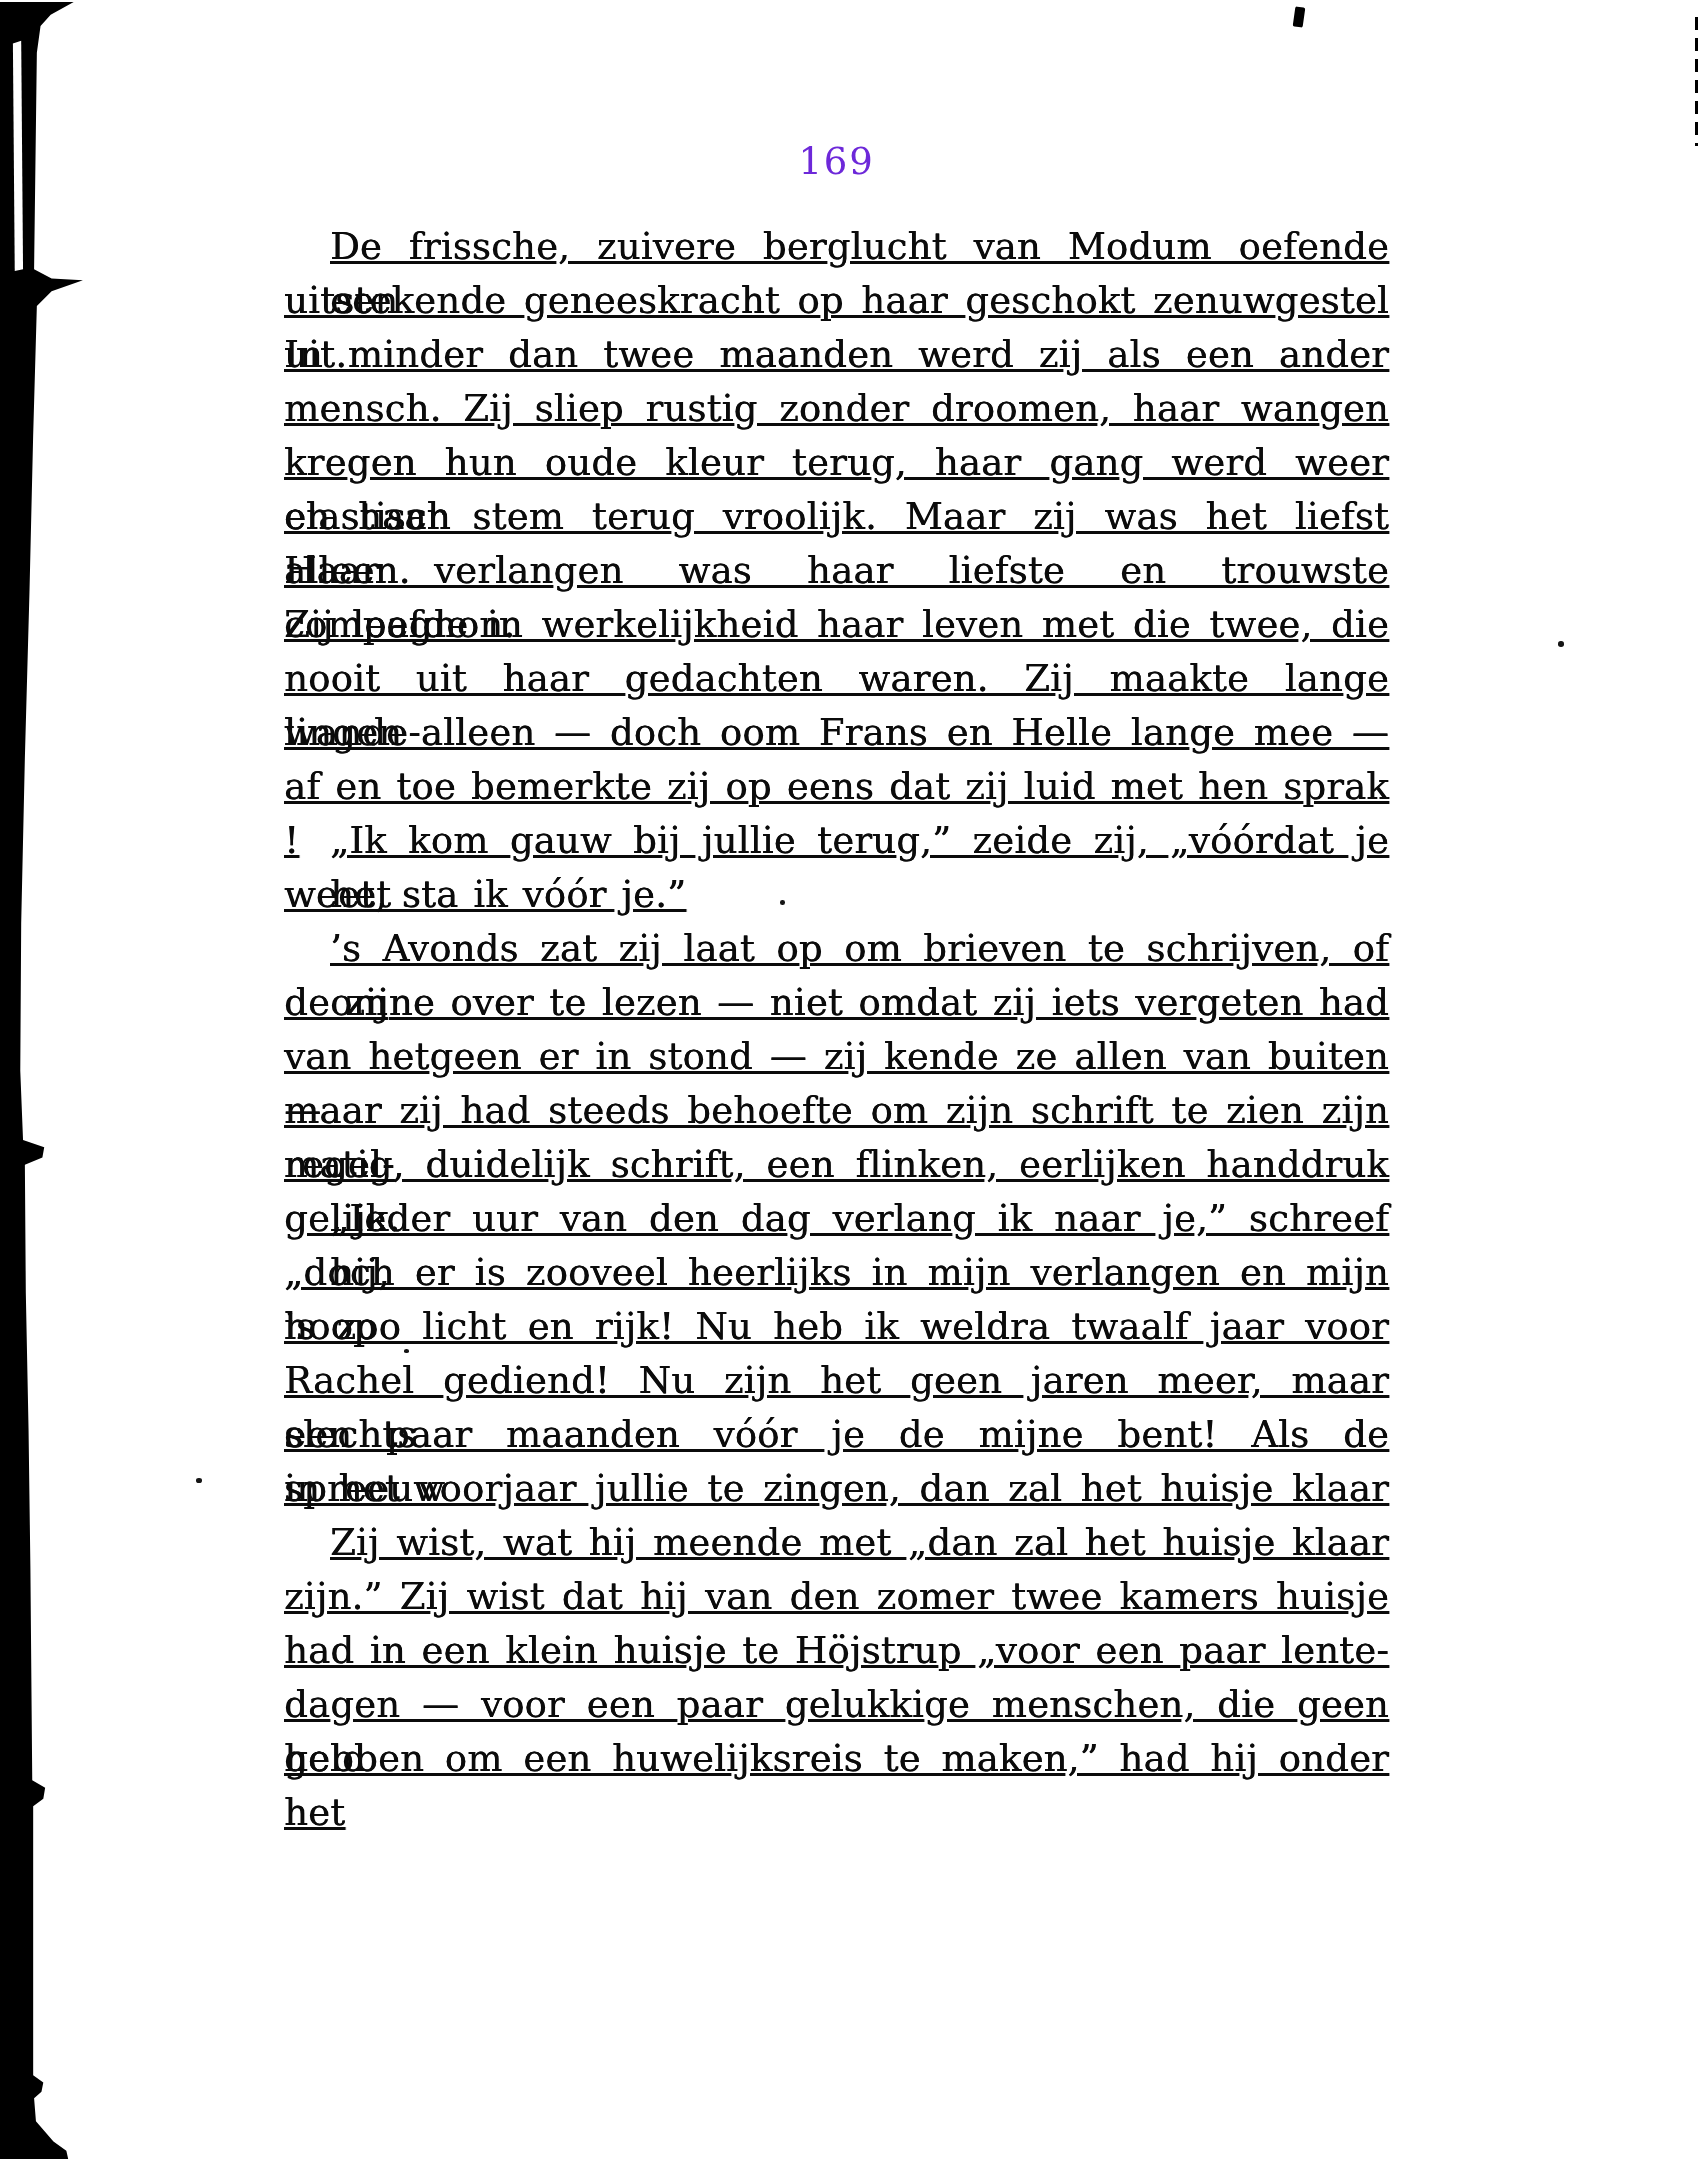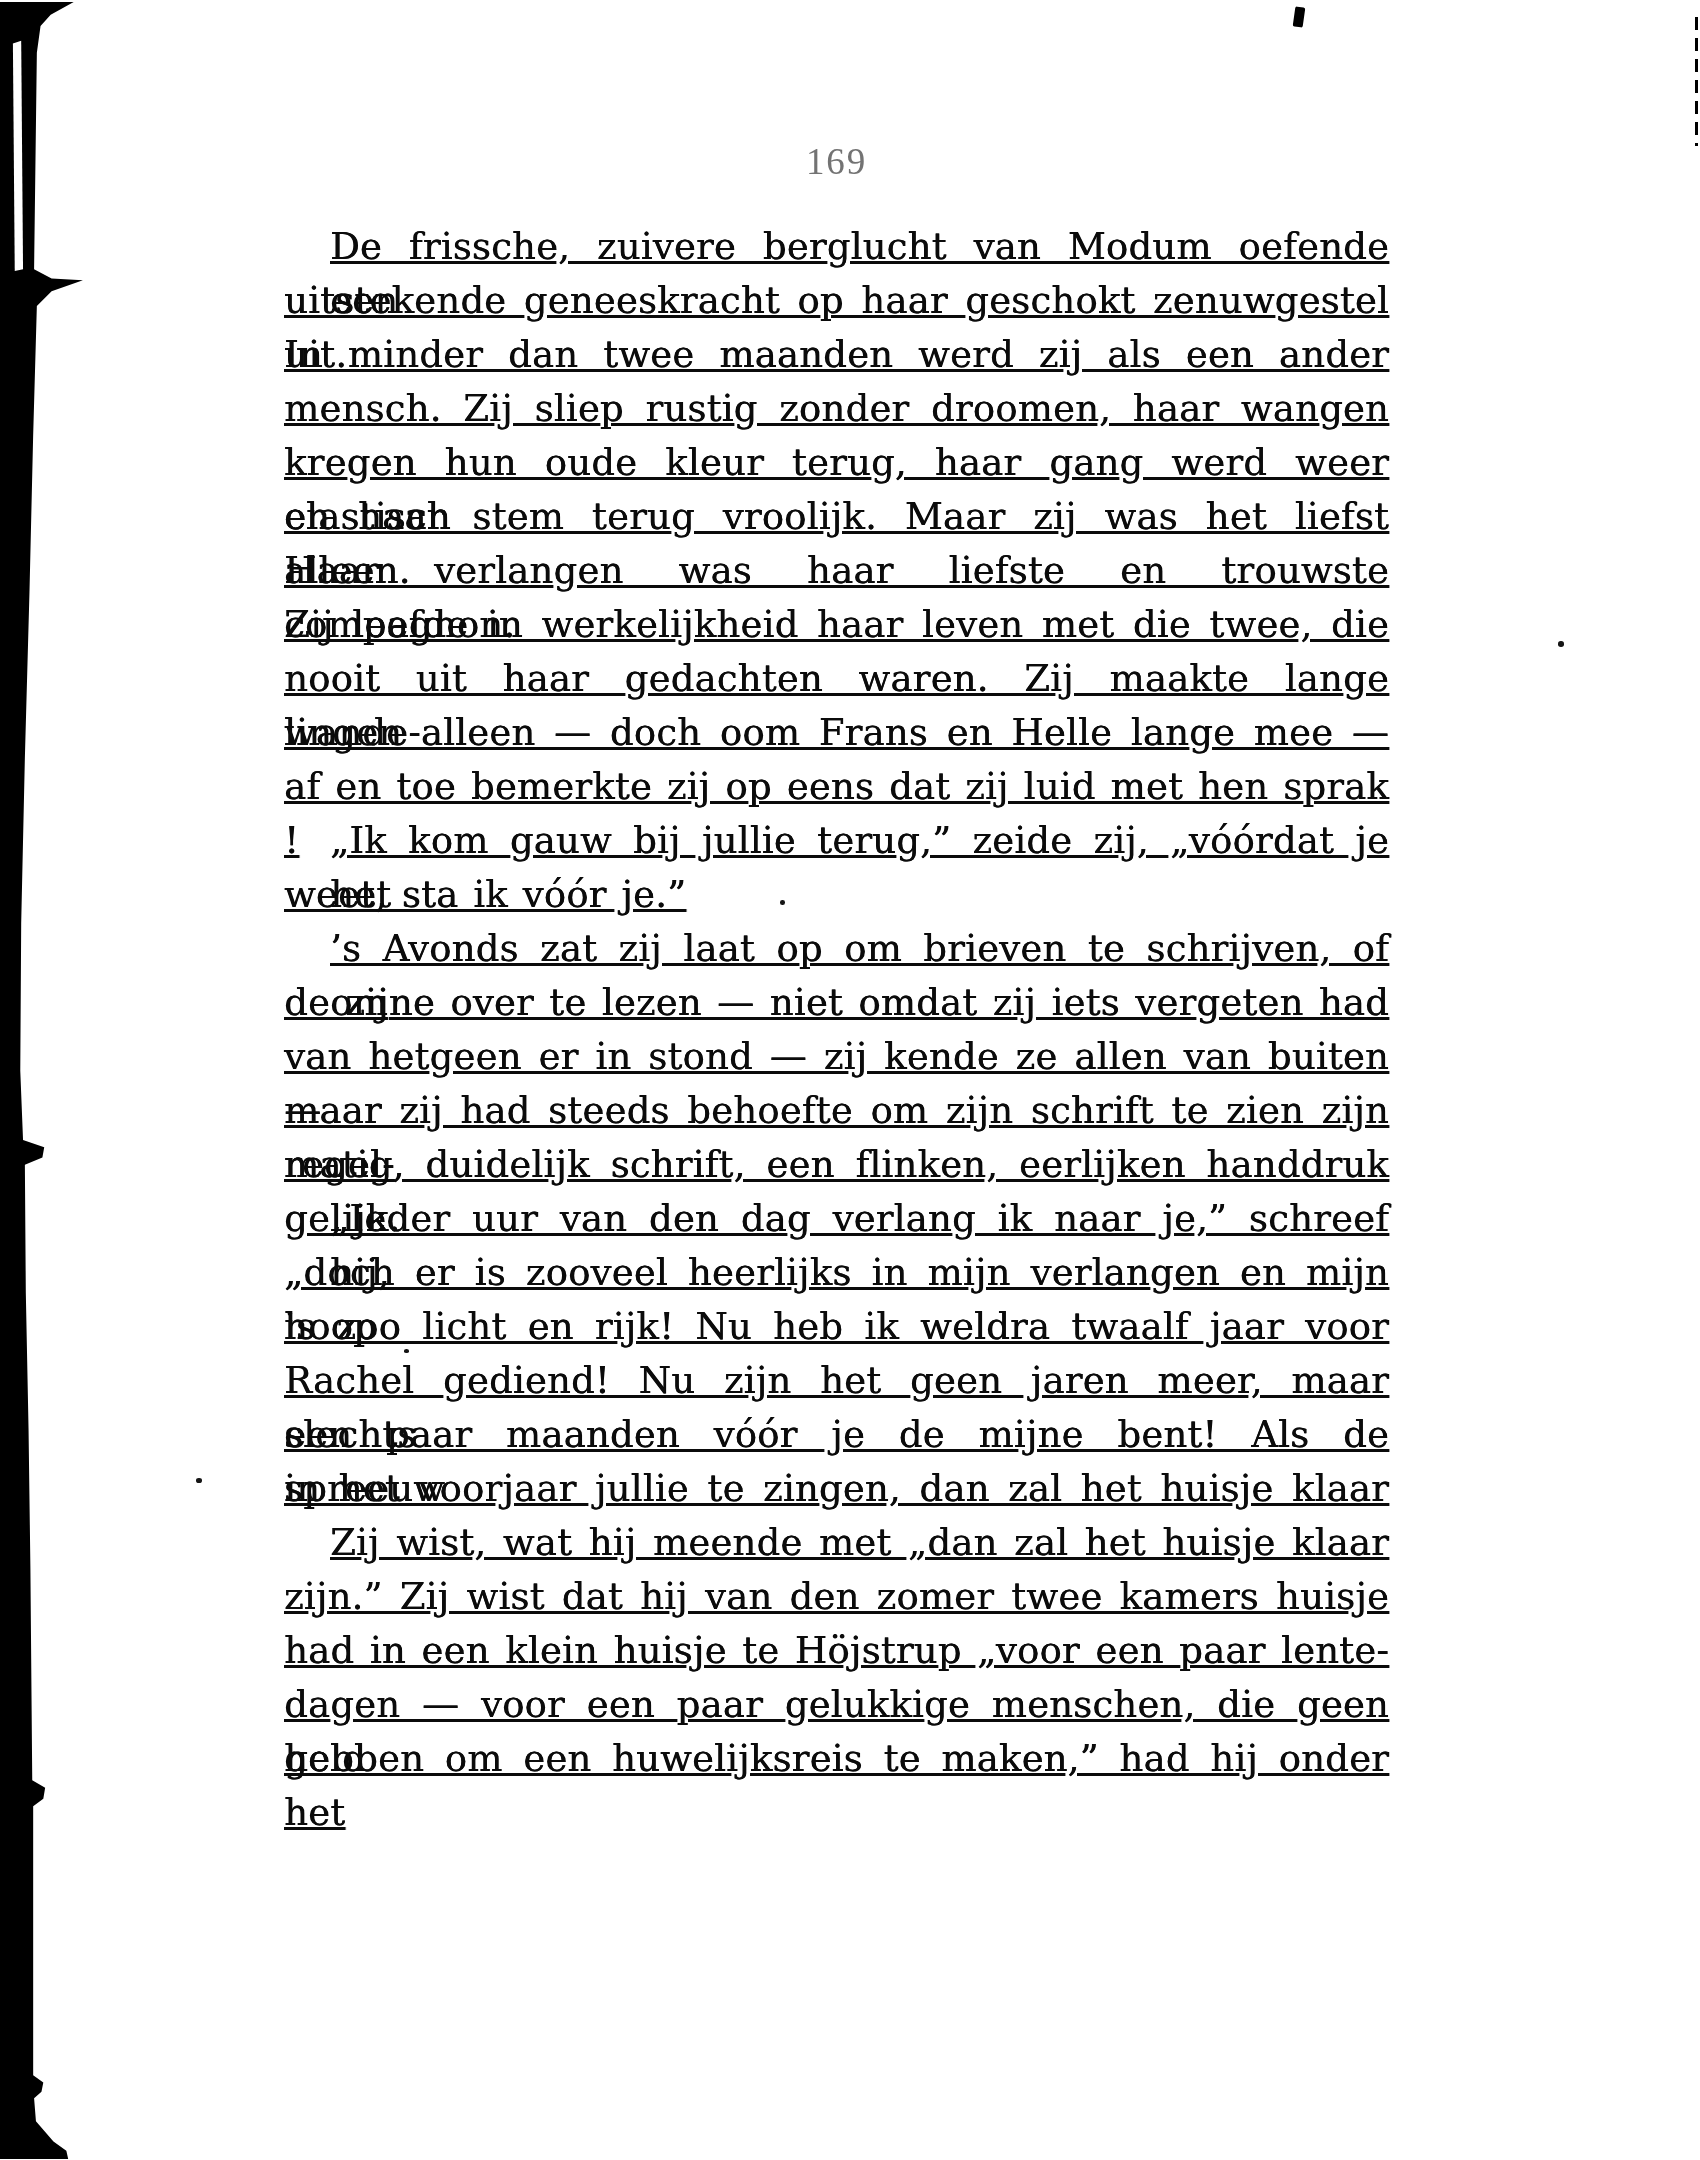--- a/index.html
+++ b/index.html
@@ -13,22 +13,21 @@
     color: #0b0b0b;
   }
   .page-number {
     position: absolute;
     left: 284px;
     top: 140px;
     width: 1105px;
     text-align: center;
     font-size: 37px;
     letter-spacing: 1.8px;
-    color: #737373;
-    font-family: Liberation Serif, serif;
+    color: #6d28d9;
   }
   .text-block {
     position: absolute;
     left: 284px;
     top: 220px;
     width: 1105px;
     font-size: 37px;
     line-height: 54px;
     word-spacing: 2.8px;
     letter-spacing: 0.2px;

